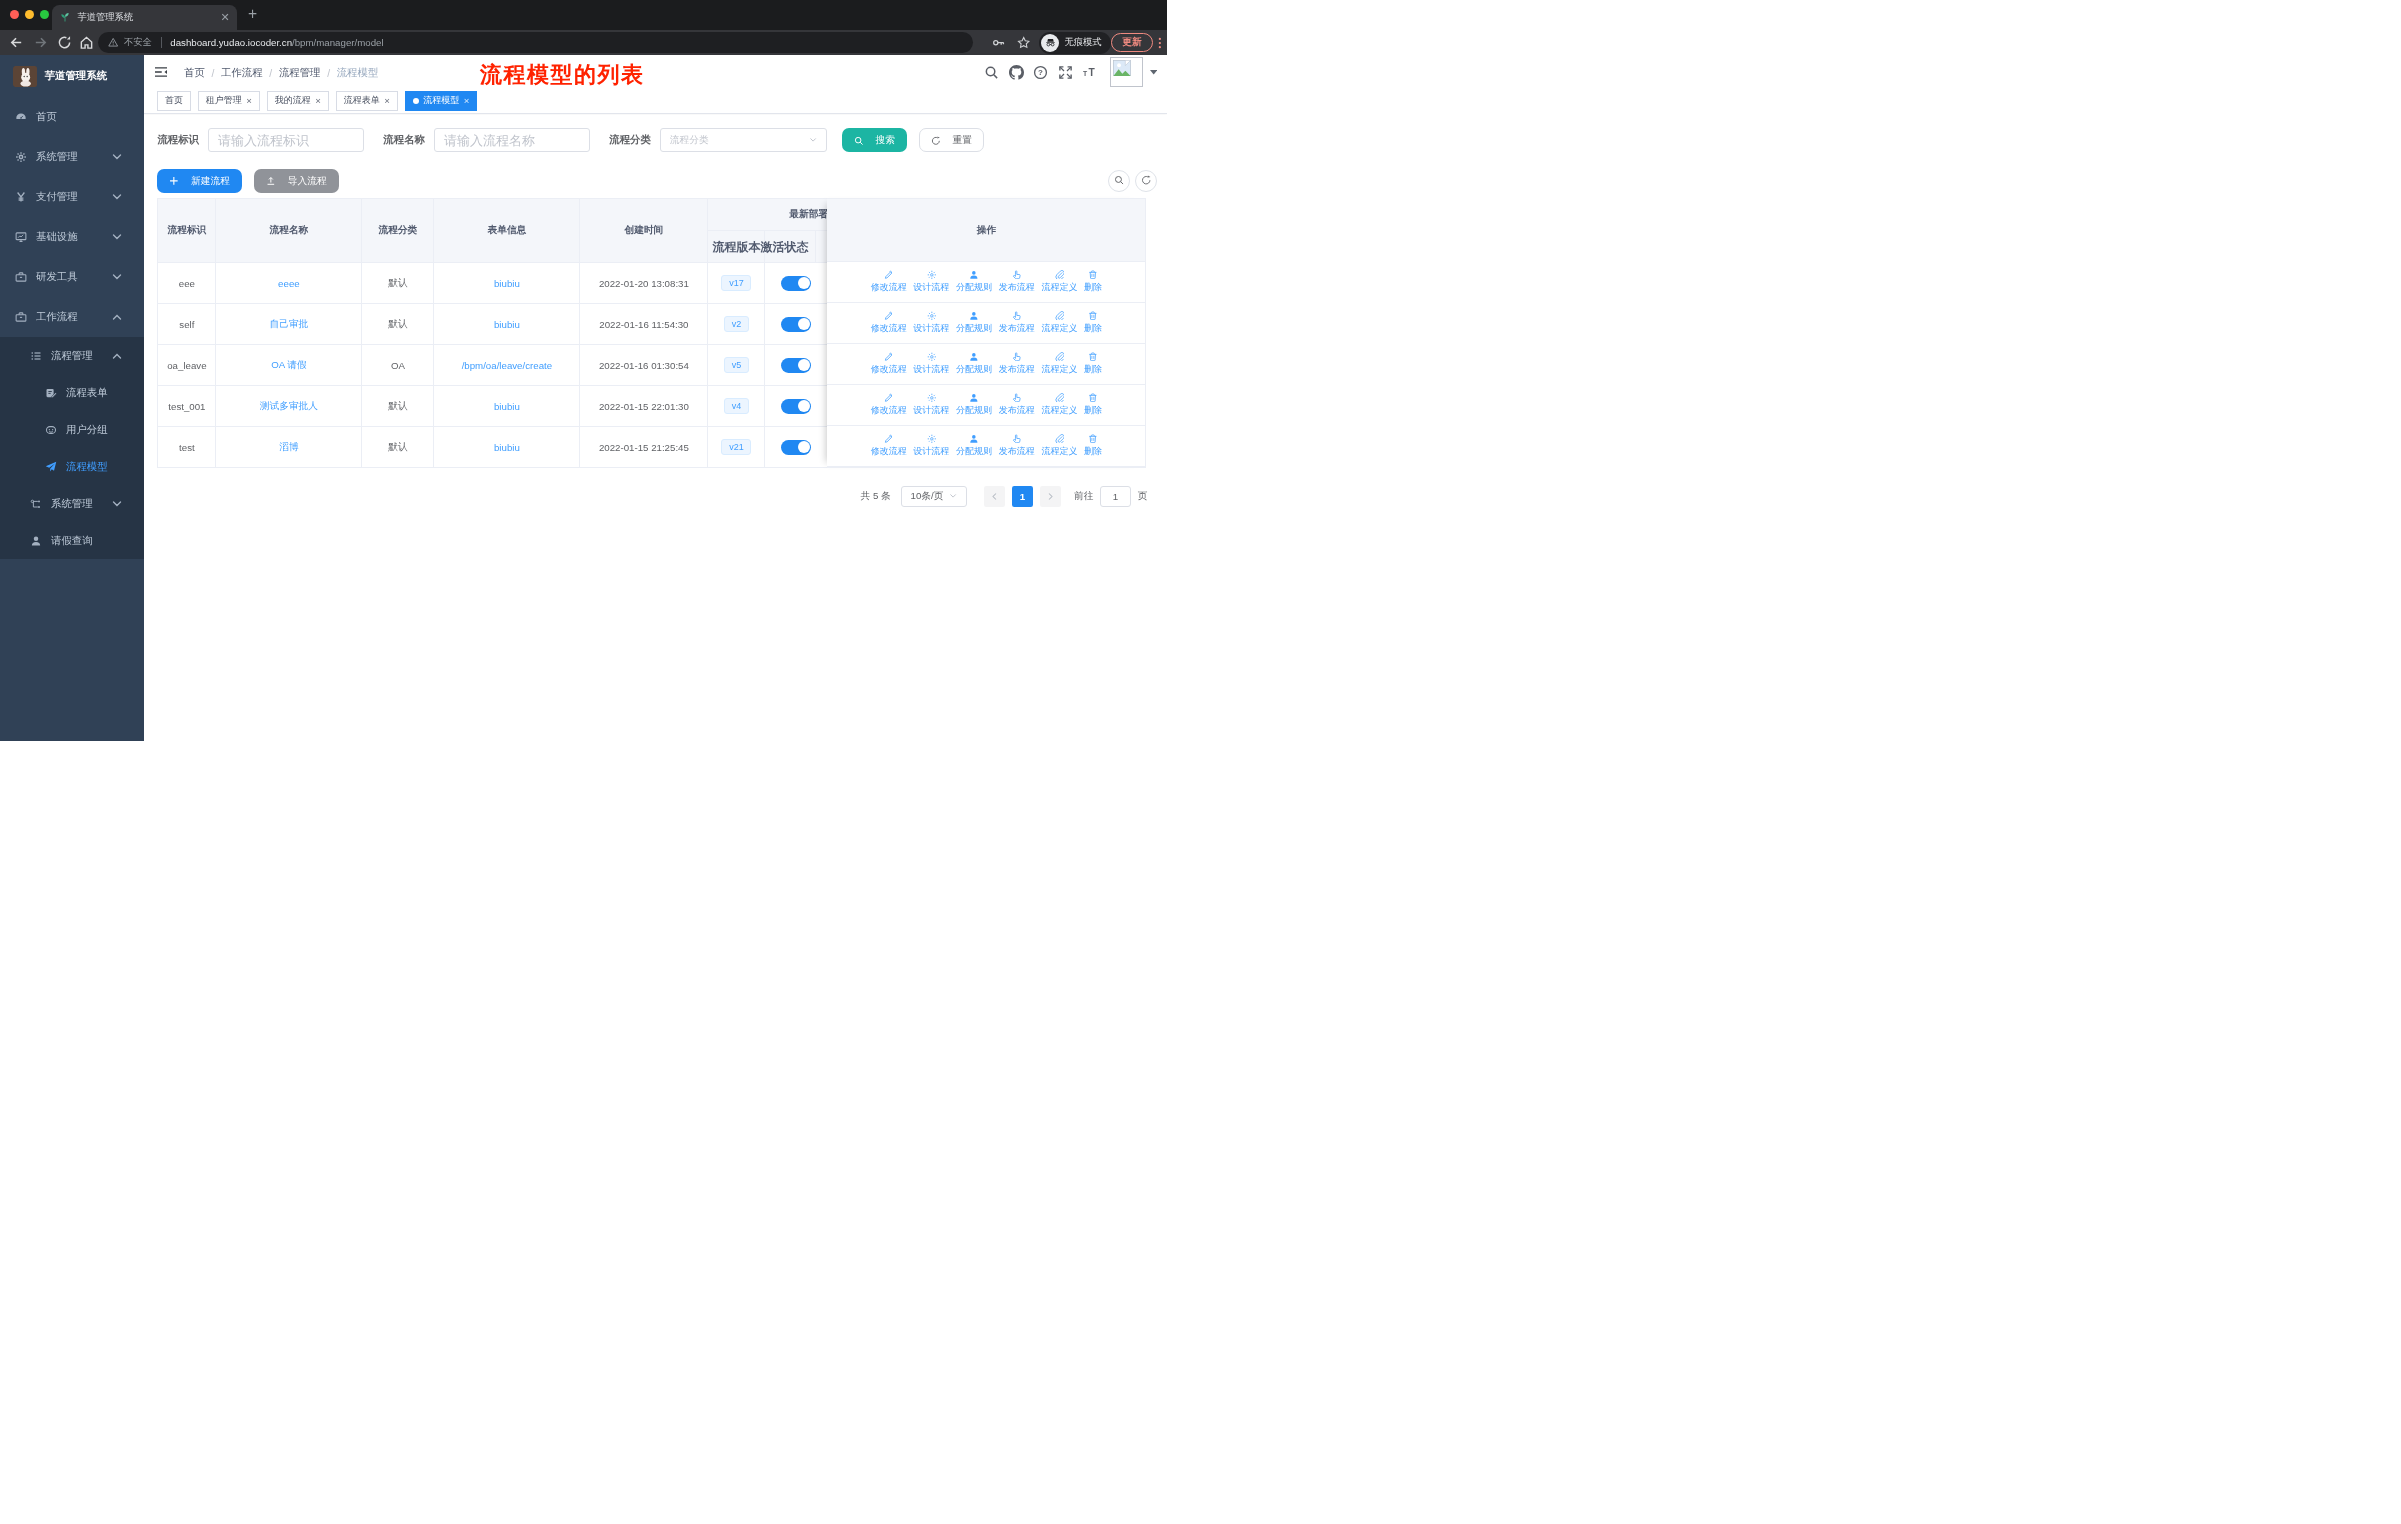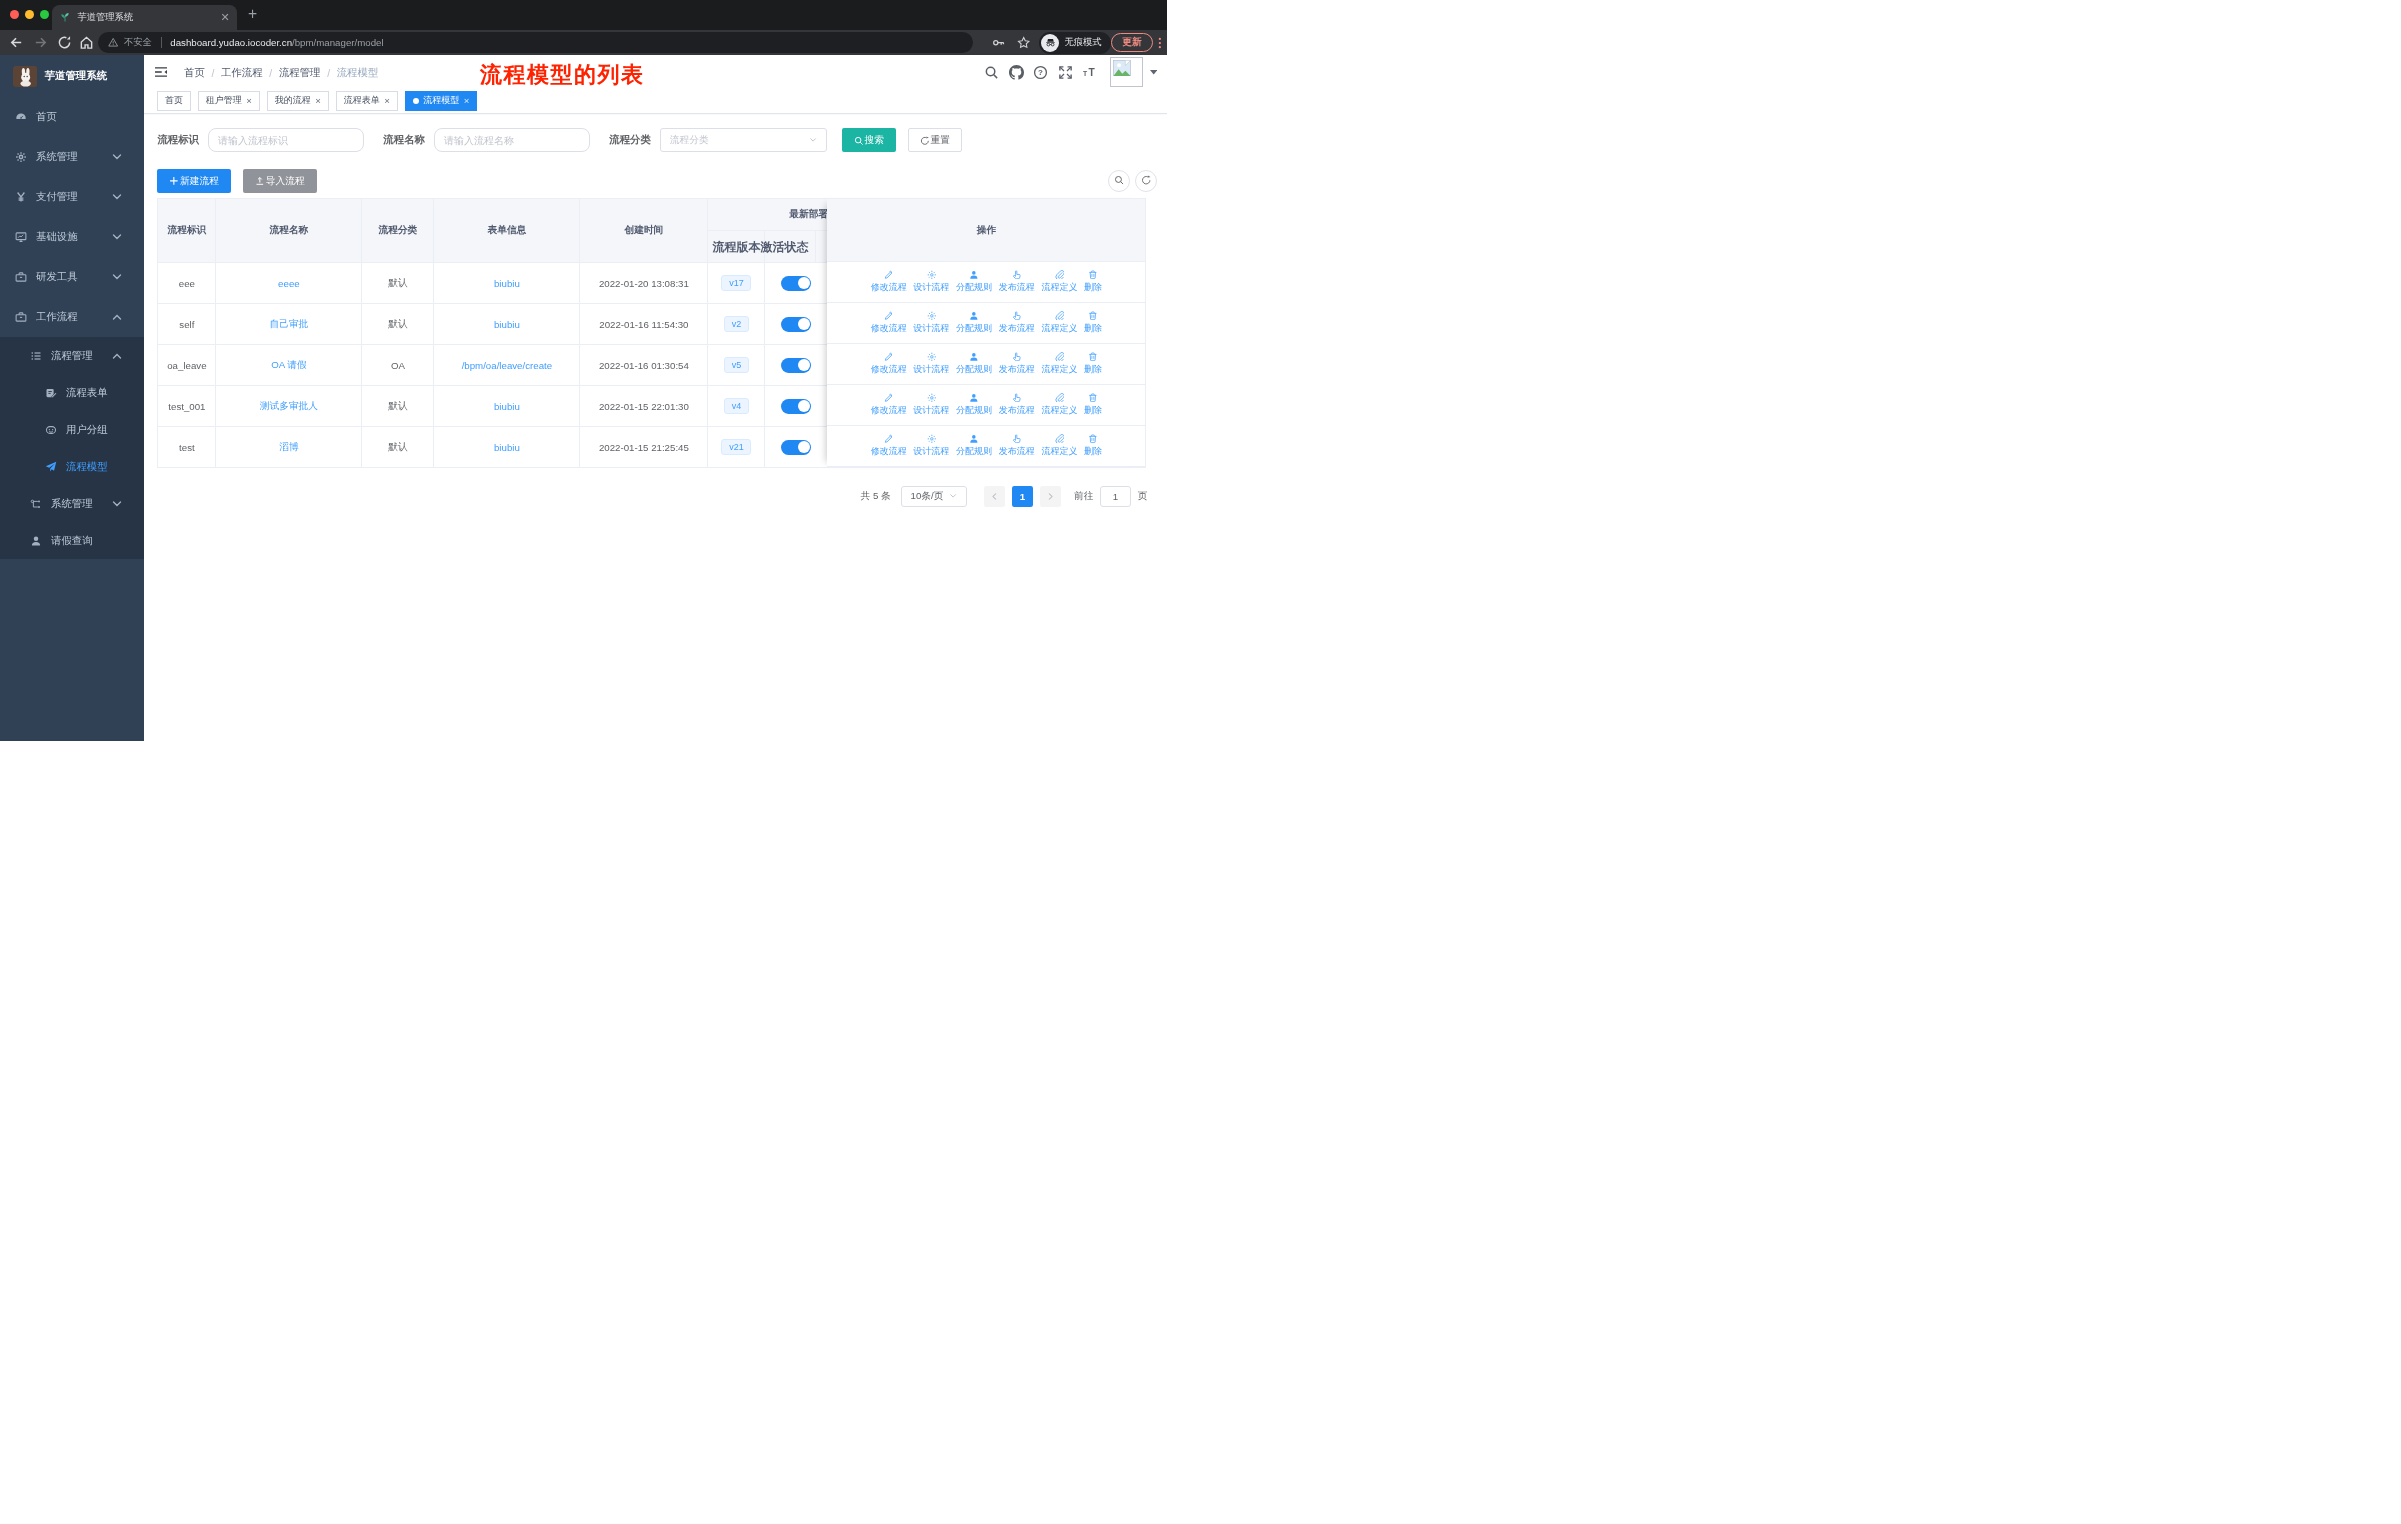--- a/index.html
+++ b/index.html
@@ -80,28 +80,28 @@
   .tag.active { background:#2088f2; border-color:#2088f2; color:#fff; }
   .tagdot { width:6px; height:6px; border-radius:50%; background:#fff; }
   .tagclose { font-size:9.7px; line-height:1; opacity:.8; }
 
   .content { position:absolute; top:60px; left:0; right:0; bottom:0; background:#fff; }
 
   
   .filterrow { position:absolute; left:13.4px; top:13.4px; height:24px; display:flex; align-items:center;
     font-size:10.4px; color:#606266; }
   .flabel { font-weight:bold; margin-right:9px; white-space:nowrap; }
-  .finput { width:156px; height:24px; border:0.7px solid #dcdfe6; border-radius:8px; padding:0 9px;
-    font-size:10px; color:#606266; background:#fff; outline:none; margin-right:19.4px; }
+  .finput { width:156px; height:24px; border:0.7px solid #dcdfe6; border-radius:3px; padding:0 9px;
+    font-size:13px; color:#606266; background:#fff; outline:none; margin-right:19.4px; }
   .finput::placeholder { color:#c0c4cc; }
   .fselect { width:167px; height:24px; border:0.7px solid #dcdfe6; border-radius:3px; display:flex;
     align-items:center; justify-content:space-between; padding:0 9px; color:#c0c4cc; font-size:9.7px; }
   .fselect .ic { width:8.2px; height:8.2px; color:#c0c4cc; }
-  .btn { display:inline-flex; align-items:center; justify-content:flex-end; gap:1px; height:24px; padding:0 11px;
-    border-radius:2px; font-size:9.7px; border:0.7px solid transparent; cursor:pointer; white-space:nowrap; }
+  .btn { display:inline-flex; align-items:center; justify-content:flex-end; gap:12px; height:24px; padding:0 11px;
+    border-radius:7px; font-size:9.7px; border:0.7px solid transparent; cursor:pointer; white-space:nowrap; }
   .btn .ic { width:9.7px; height:9.7px; }
   .btn-search { background:#1cb5a3; color:#fff; margin-left:15px; }
   .btn-reset { background:#fff; border-color:#dcdfe6; color:#606266; margin-left:12px; }
 
   .btnrow { position:absolute; left:13.4px; top:54px; height:24px; width:990px; }
   .btn-create { background:#2088f2; color:#fff; }
   .btn-import { background:#909399; color:#fff; margin-left:9px; }
   .circlebtn { position:absolute; top:0.7px; width:22px; height:22px; border:0.7px solid #dfe3e9; border-radius:50%;
     background:#fff; color:#606266; display:flex; align-items:center; justify-content:center; cursor:pointer; }
   .circlebtn .ic { width:10.4px; height:10.4px; }

